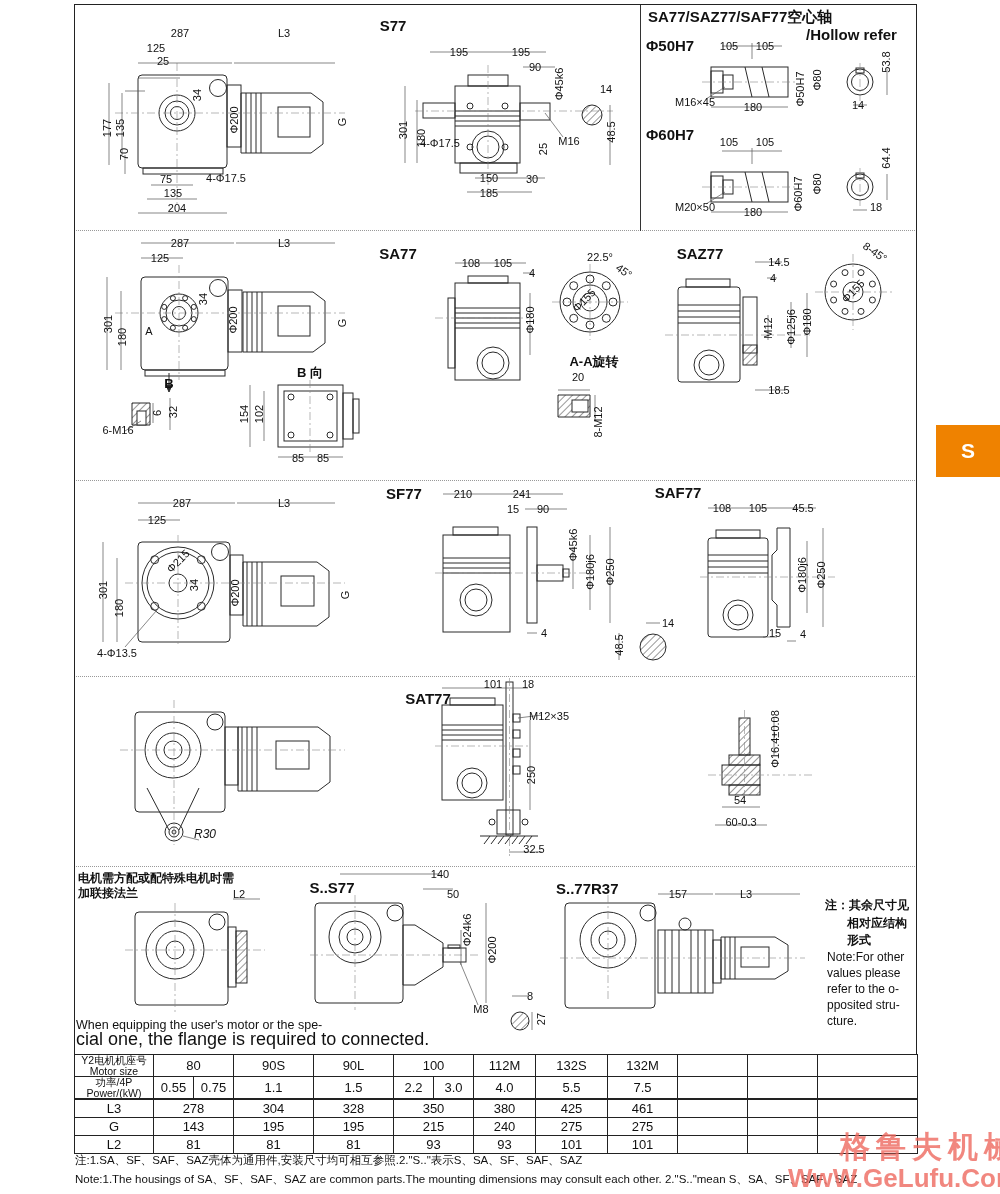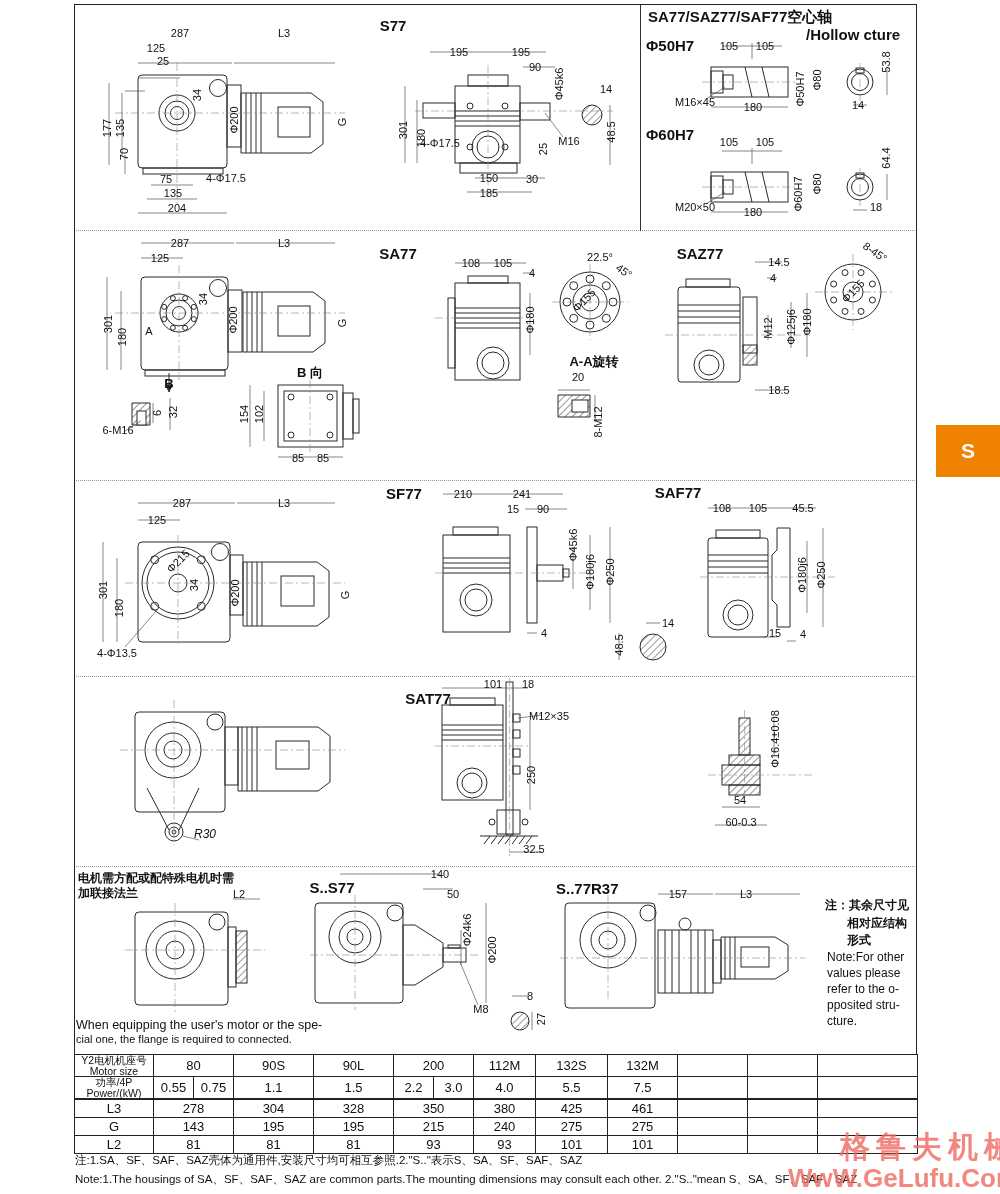--- a/index.html
+++ b/index.html
@@ -146,21 +146,21 @@
 <span class="lbl v" style="left:421px;top:138px">180</span>
 <span class="lbl" style="left:440px;top:143px">4-Φ17.5</span>
 <span class="lbl" style="left:569px;top:141px">M16</span>
 <span class="lbl v" style="left:543px;top:149px">25</span>
 <span class="lbl" style="left:489px;top:178px">150</span>
 <span class="lbl" style="left:532px;top:179px">30</span>
 <span class="lbl" style="left:489px;top:193px">185</span>
 <span class="lbl v" style="left:611px;top:132px">48.5</span>
 
 <span class="ttl ttl-l" style="left:648px;top:8px">SA77/SAZ77/SAF77空心轴</span>
-<span class="ttl ttl-l" style="left:806px;top:26px">/Hollow cture</span>
+<span class="ttl ttl-l" style="left:806px;top:26px">/Hollow refer</span>
 <span class="ttl ttl-l" style="left:646px;top:37px">Φ50H7</span>
 <span class="ttl ttl-l" style="left:646px;top:126px">Φ60H7</span>
 <svg class="dwg" style="left:690px;top:35px" width="225" height="185">
  <g stroke="#2a2a2a" fill="none" stroke-width="1">
   <rect x="21" y="32" width="77" height="30"></rect>
         <rect x="21" y="36" width="12" height="22"></rect>
   <rect x="33" y="40" width="10" height="14"></rect>
   <line x1="55" y1="32" x2="62" y2="62"></line>
         <line x1="72" y1="32" x2="79" y2="62"></line>
   <circle cx="170" cy="47" r="13"></circle>
@@ -604,21 +604,21 @@
  </g>
 </svg>
 <span class="lbl v" style="left:775px;top:739px">Φ16.4±0.08</span>
 <span class="lbl" style="left:740px;top:800px">54</span>
 <span class="lbl" style="left:741px;top:822px">60-0.3</span>
 
 <span class="note bold" style="left:78px;top:871px">电机需方配或配特殊电机时需</span>
 <span class="note bold" style="left:78px;top:886px">加联接法兰</span>
 <span class="lbl" style="left:239px;top:894px">L2</span>
 <span class="note" style="left:76px;top:1018px;font-size:12.5px">When equipping the user's motor or the spe-</span>
-<span class="note" style="left:76px;top:1032px;font-size:11px">cial one, the flange is required to connected.</span>
+<span class="note" style="left:76px;top:1032px;font-size:18px">cial one, the flange is required to connected.</span>
 
 <svg class="dwg" style="left:115px;top:895px" width="165" height="125">
  <g stroke="#2a2a2a" fill="none" stroke-width="1">
   <rect x="20" y="17" width="93" height="93" rx="4"></rect>
   <circle cx="60" cy="55" r="29"></circle>
         <circle cx="60" cy="55" r="19"></circle>
         <circle cx="60" cy="55" r="9"></circle>
   <circle cx="102" cy="27" r="8"></circle>
   <rect x="113" y="32" width="8" height="60"></rect>
   <rect x="121" y="36" width="11" height="52" fill="url(#h45)"></rect>
@@ -729,21 +729,21 @@
  </colgroup>
  <tbody>
         <tr style="height:21px">
   <td class="lblcell">
     <div>Y2电机机座号</div>
     <div>Motor size</div>
   </td>
   <td colspan="2">80</td>
   <td>90S</td>
   <td>90L</td>
-  <td colspan="2">200</td>
+  <td colspan="2">100</td>
   <td>112M</td>
   <td>132S</td>
   <td>132M</td>
   <td></td>
   <td></td>
   <td></td>
  </tr>
  <tr class="thick" style="height:21px">
   <td class="lblcell">
     <div>功率/4P</div>

